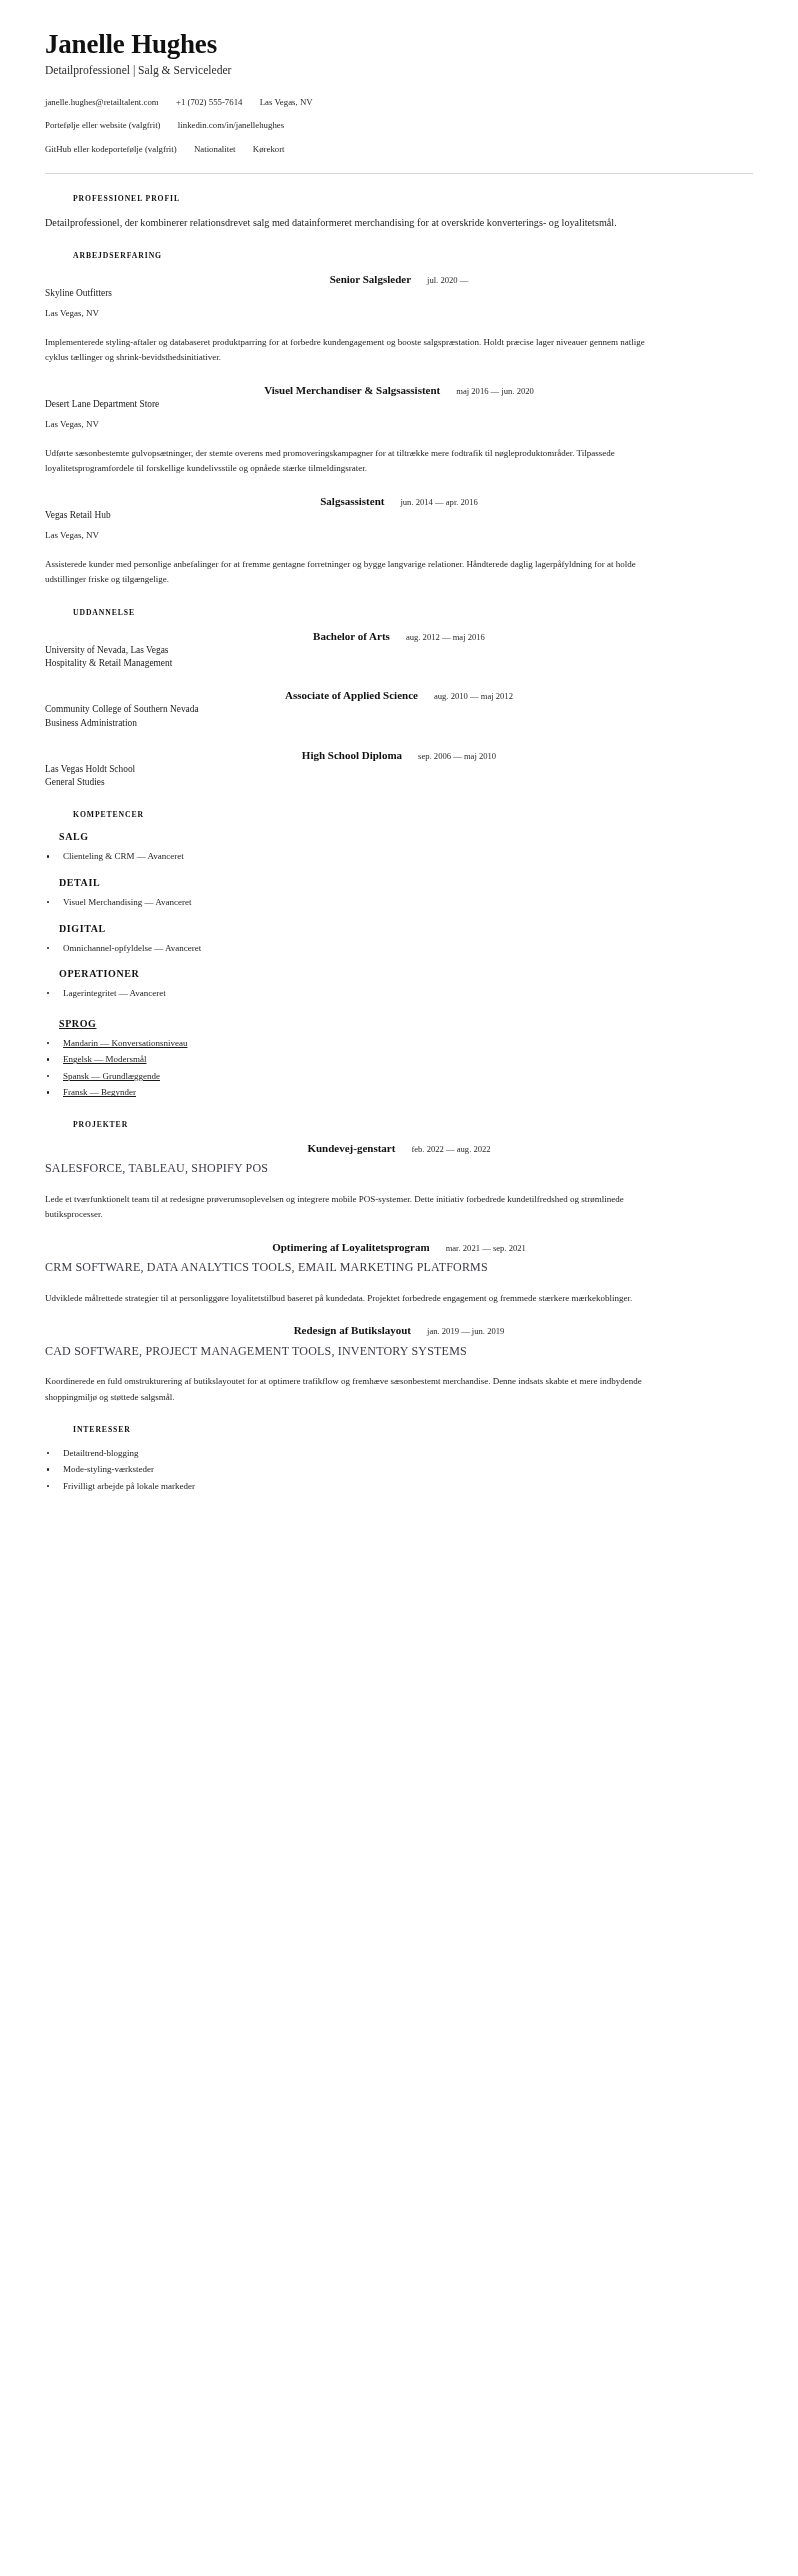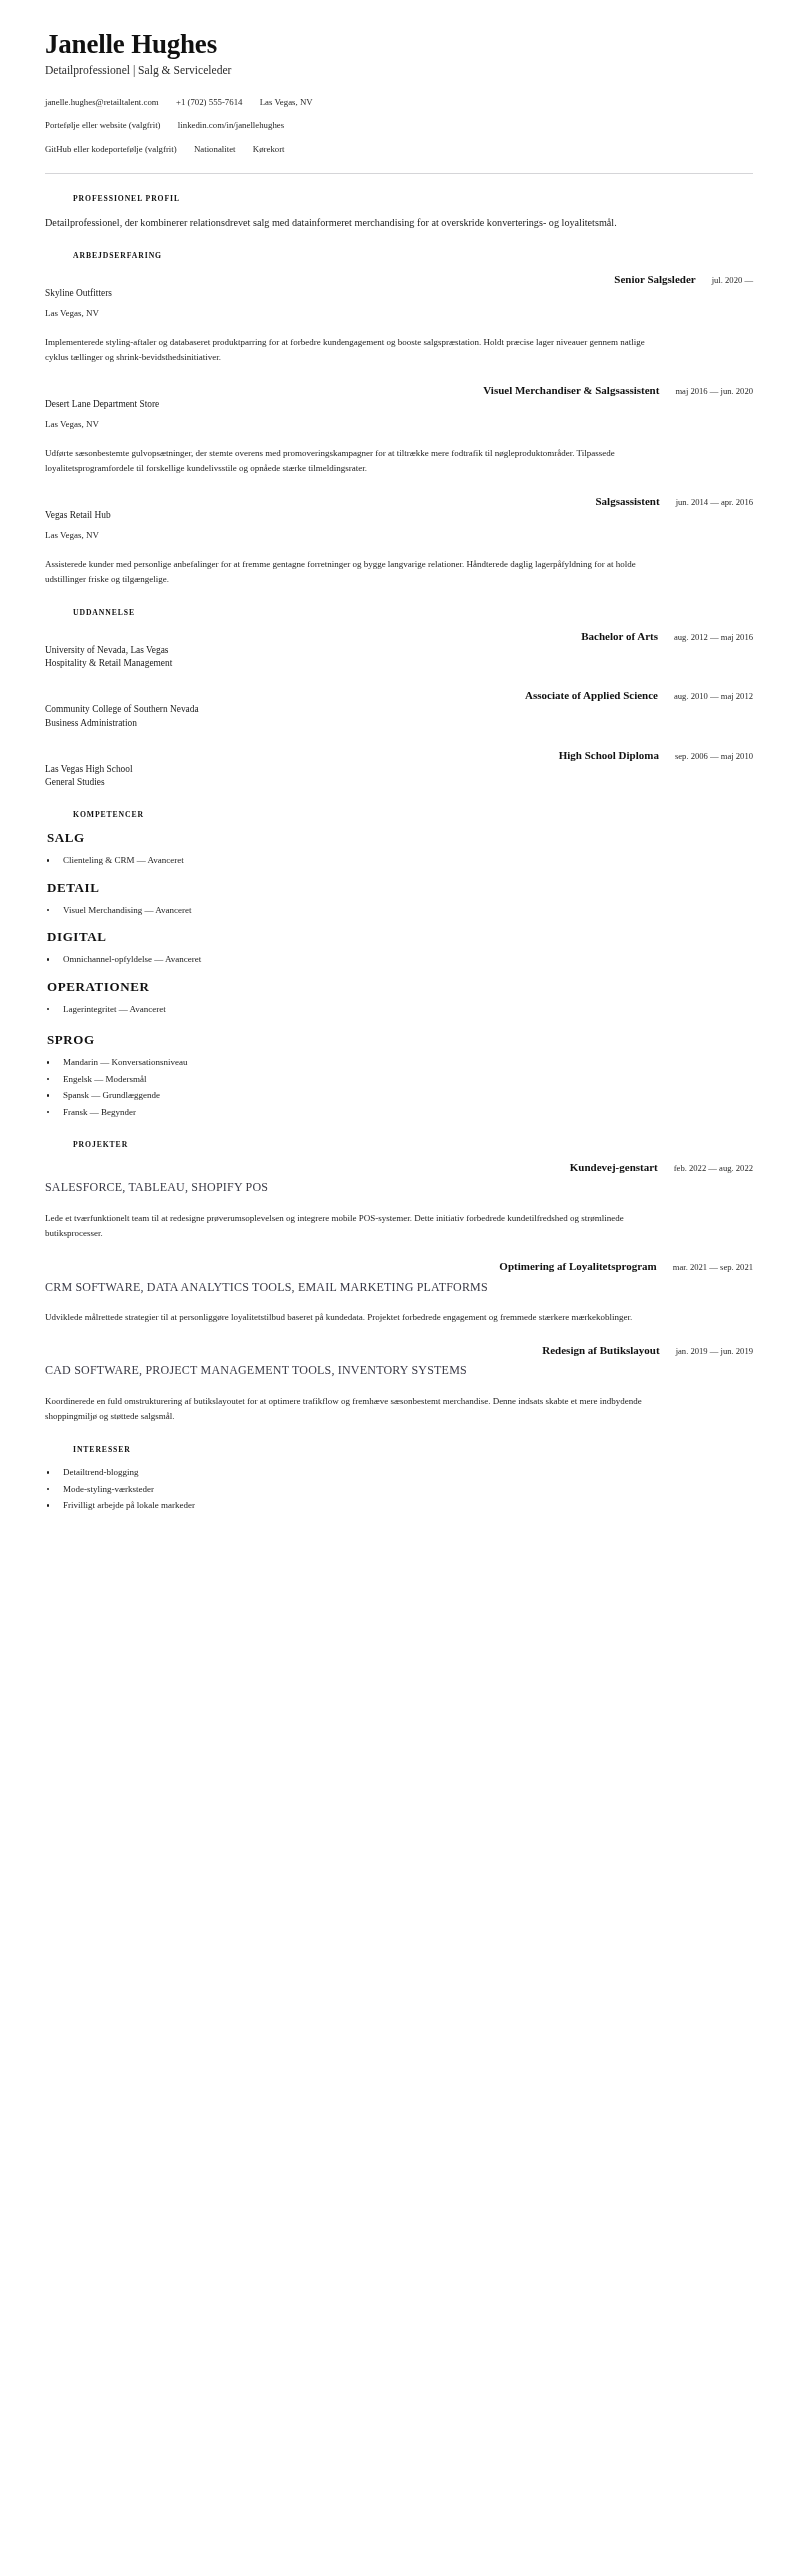--- a/index.html
+++ b/index.html
@@ -79,21 +79,21 @@
     margin: 0;
     max-width: 585px;
   }
 
   
   .entry { margin-bottom: 17.3px; }
   .entry:last-child { margin-bottom: 0; }
 
   .entry-head {
     display: flex;
-    justify-content: flex-end;
+    justify-content: center;
     align-items: baseline;
     gap: 16px;
   }
   .entry-title {
     font-size: 11px;
     font-weight: 700;
     color: #111111;
     line-height: 1.3;
     margin: 0;
   }
@@ -143,28 +143,28 @@
     font-size: 7.9px;
     letter-spacing: 0.3px;
     text-transform: uppercase;
     color: #3a3a46;
     line-height: 1.5;
     margin: 2px 0 0 0;
   }
 
   
   .skill-group { margin-bottom: 12px; }
-  .skill-group:last-child { margin-bottom: 0; }
+  .skill-group:last-child { margin-bottom: 0; text-decoration: underline; }
   .skill-group-title {
-    font-size: 13px;
+    font-size: 10px;
     font-weight: 700;
     letter-spacing: 0.6px;
     text-transform: uppercase;
     color: #111111;
-    margin: 0 0 6px 2px;
+    margin: 0 0 6px 14px;
     line-height: 1.3;
   }
   ul.bullets {
     list-style: none;
     margin: 0;
     padding: 0;
   }
   ul.bullets li {
     position: relative;
     padding-left: 18px;
@@ -274,21 +274,21 @@
       </div>
       <div class="entry-org">Community College of Southern Nevada</div>
       <div class="entry-sub">Business Administration</div>
     </div>
 
     <div class="entry">
       <div class="entry-head">
         <div class="entry-title">High School Diploma</div>
         <div class="entry-date">sep. 2006 — maj 2010</div>
       </div>
-      <div class="entry-org">Las Vegas High School</div>
+      <div class="entry-org">Las Vegas Holdt School</div>
       <div class="entry-sub">General Studies</div>
     </div>
   </section>
 
   <section class="section">
     <h2 class="section-title">KOMPETENCER</h2>
 
     <div class="skill-group">
       <div class="skill-group-title">SALG</div>
       <ul class="bullets">

